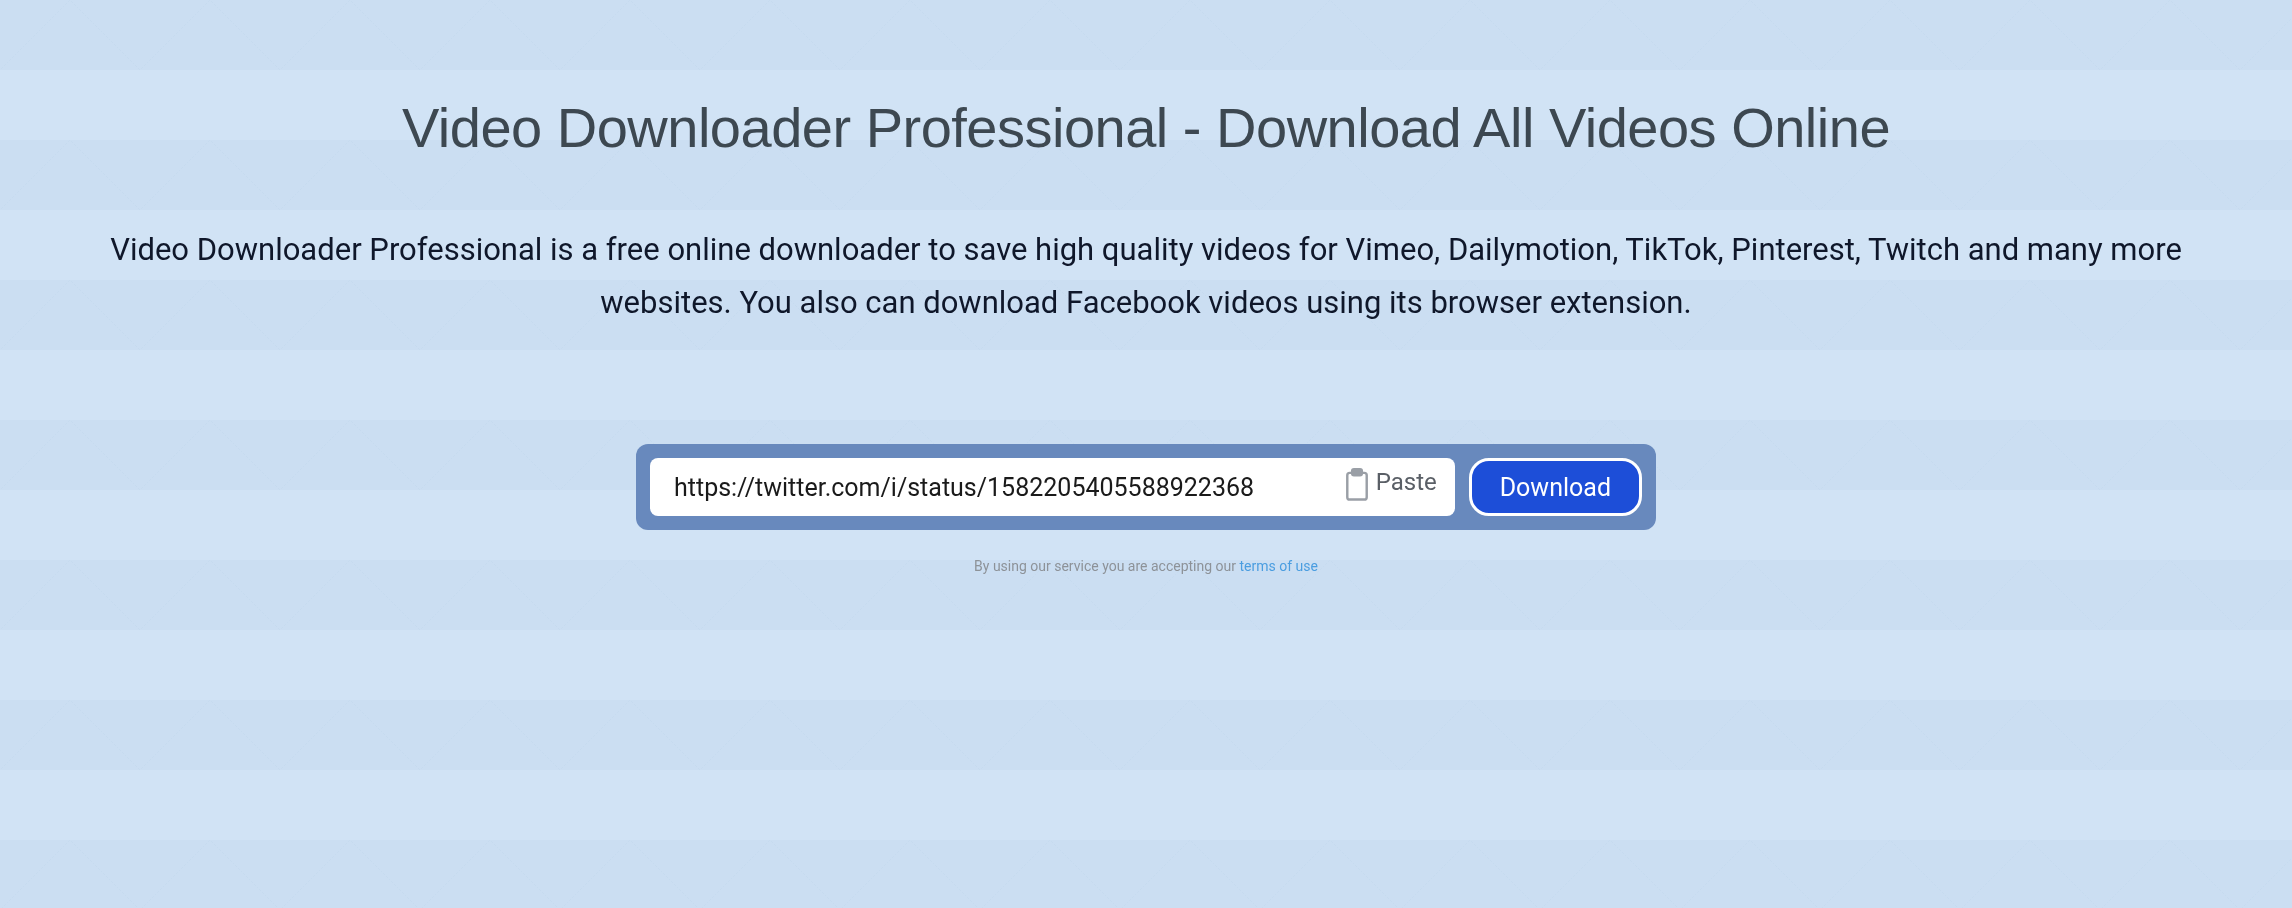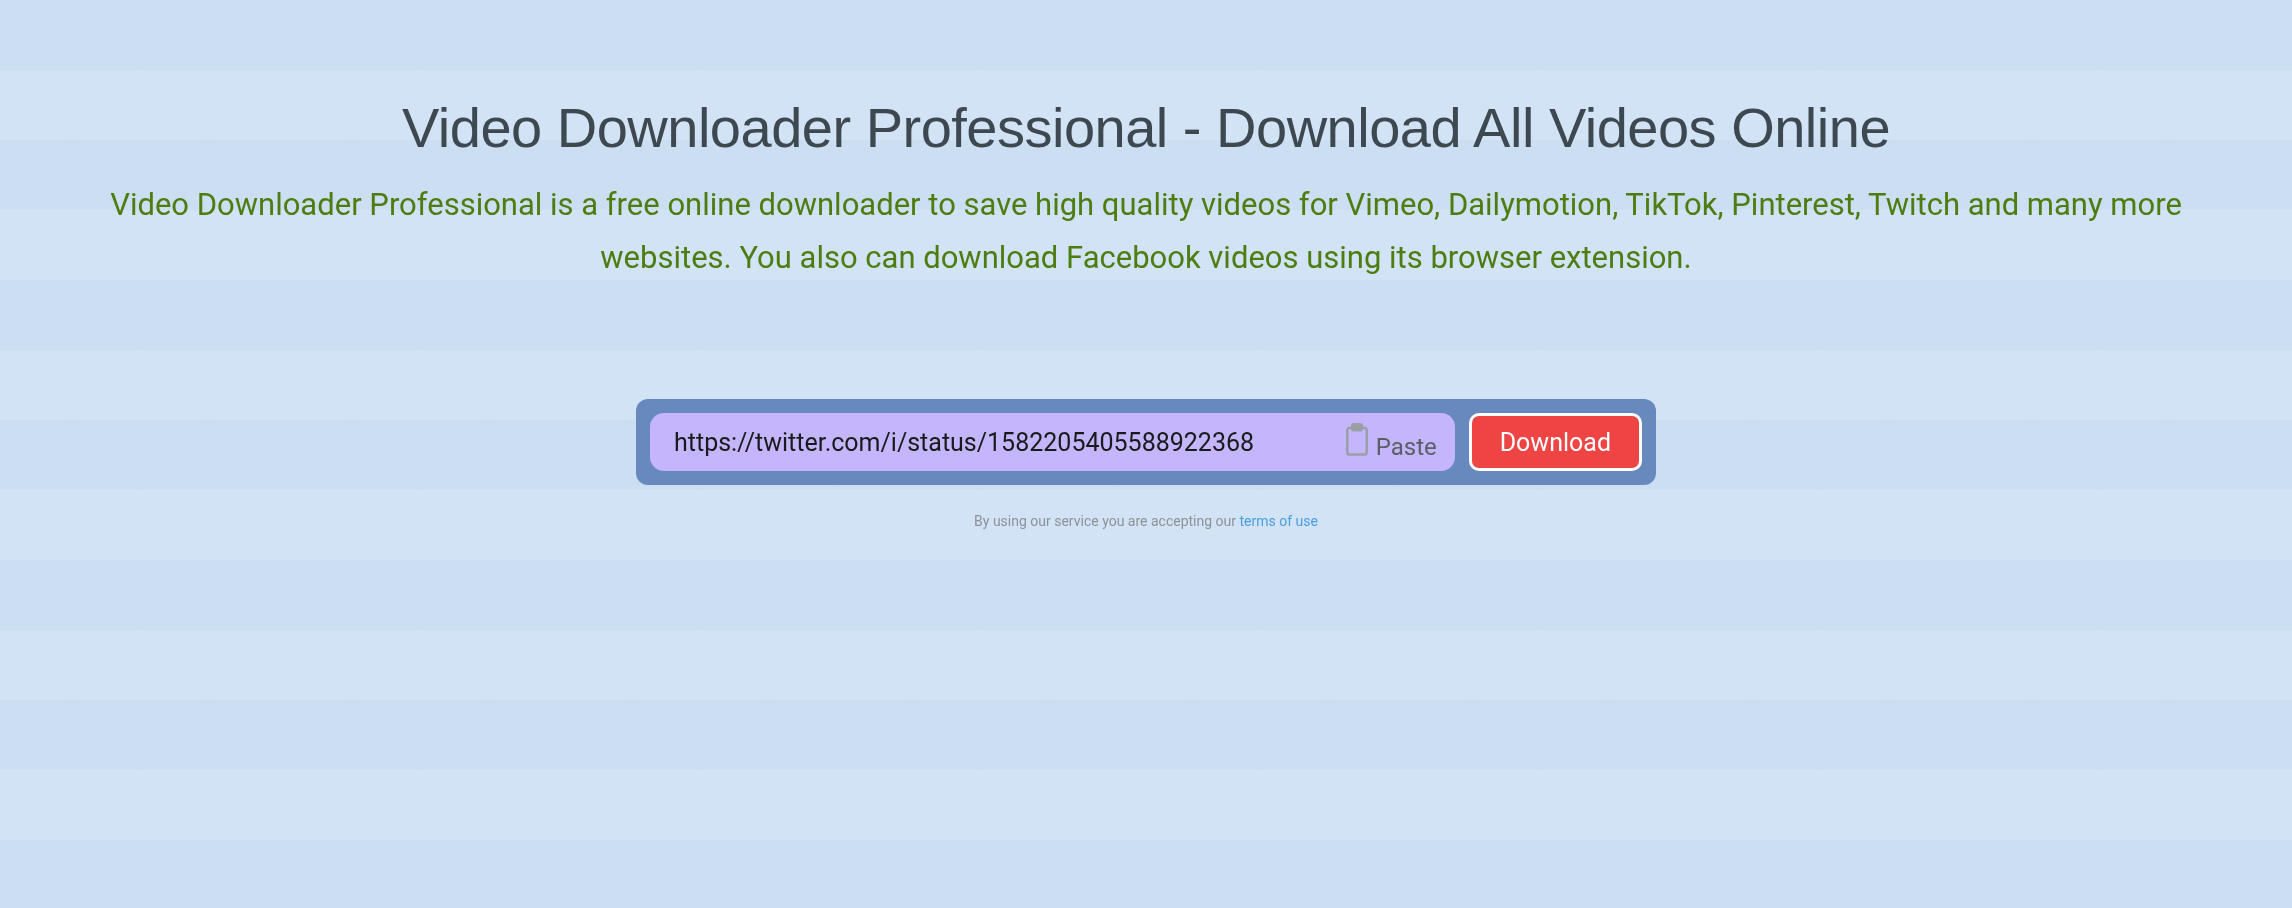--- a/index.html
+++ b/index.html
@@ -50,81 +50,81 @@
     font-size: 56px;
     font-weight: 400;
     color: #3d4851;
     text-align: center;
     letter-spacing: -0.5px;
     font-family: "Trebuchet MS", "Lucida Grande", sans-serif;
   }
   
   .subtitle {
     font-size: 31px;
-    color: #4d7c0f;
+    color: #0f172a;
     text-align: center;
     max-width: 2100px;
-    margin-top: 19px;
+    margin-top: 64px;
     line-height: 1.7;
     font-weight: 400;
   }
   
   .form-wrapper {
     margin-top: 115px;
     background-color: #6889bd;
     border-radius: 12px;
     padding: 14px;
     display: flex;
     align-items: center;
     gap: 14px;
     width: 1020px;
   }
   
   .input-wrapper {
-    background-color: #c4b5fd;
-    border-radius: 14px;
+    background-color: #ffffff;
+    border-radius: 8px;
     display: flex;
     align-items: center;
     flex: 1;
     height: 58px;
     padding: 0 18px 0 24px;
   }
   
   .url-input {
     flex: 1;
     border: none;
     outline: none;
     font-size: 25px;
     color: #1a1a1a;
     background: transparent;
     font-family: inherit;
   }
   
   .paste-group {
     display: flex;
-    align-items: flex-end;
+    align-items: flex-start;
     gap: 4px;
     cursor: pointer;
     padding-left: 10px;
   }
   
   .clipboard-icon {
     width: 30px;
     height: 34px;
   }
   
   .paste-label {
     font-size: 24px;
     color: #5a5f66;
   }
   
   .download-btn {
-    background-color: #ef4444;
+    background-color: #1d4ed8;
     border: 3px solid #ffffff;
-    border-radius: 10px;
+    border-radius: 20px;
     color: #ffffff;
     font-size: 25px;
     font-weight: 400;
     padding: 0 28px;
     height: 58px;
     cursor: pointer;
     font-family: inherit;
   }
   
   .terms-line {

